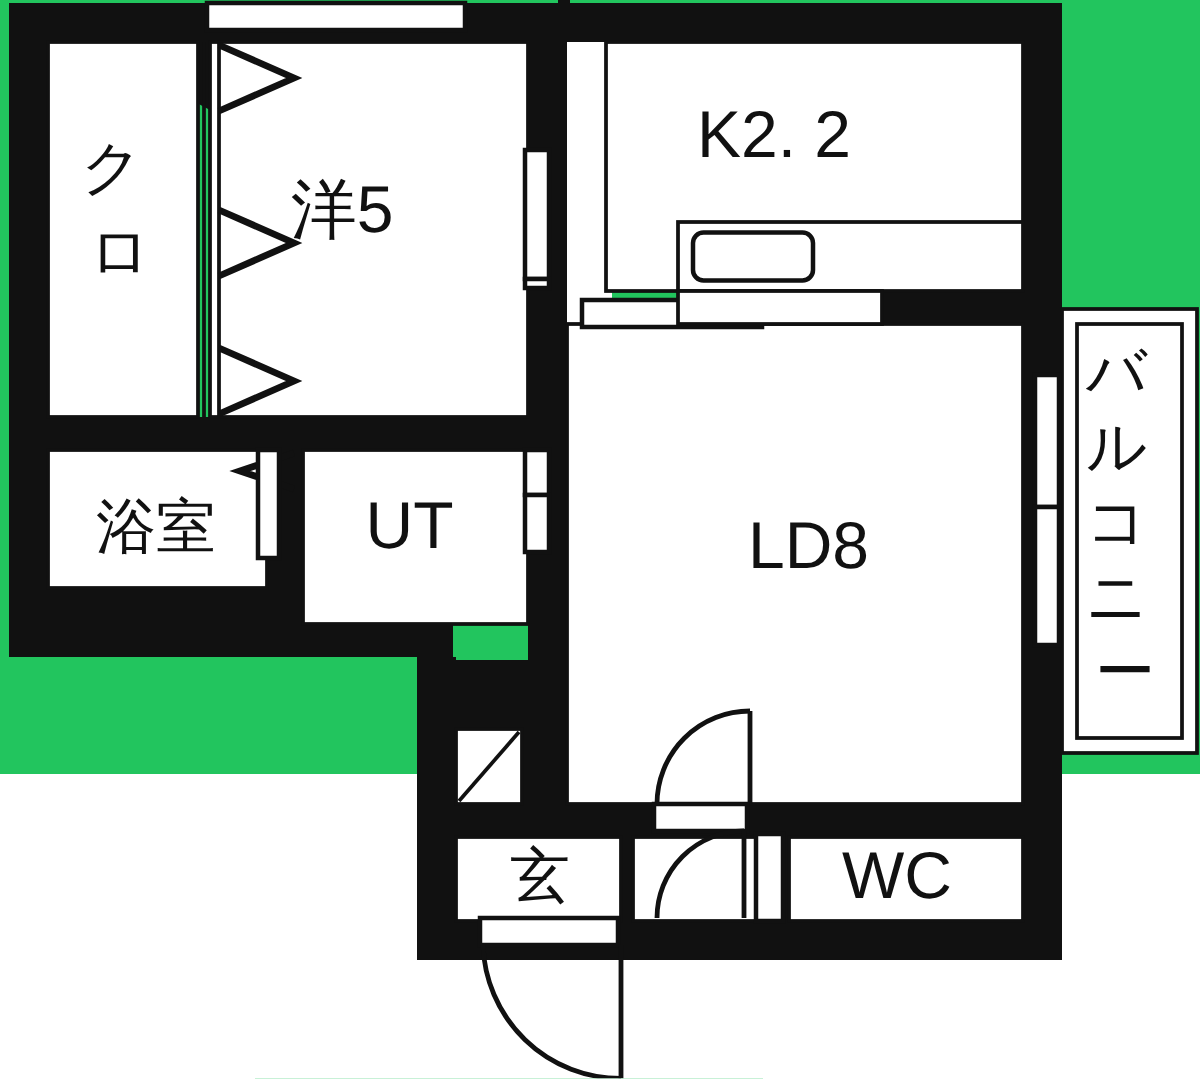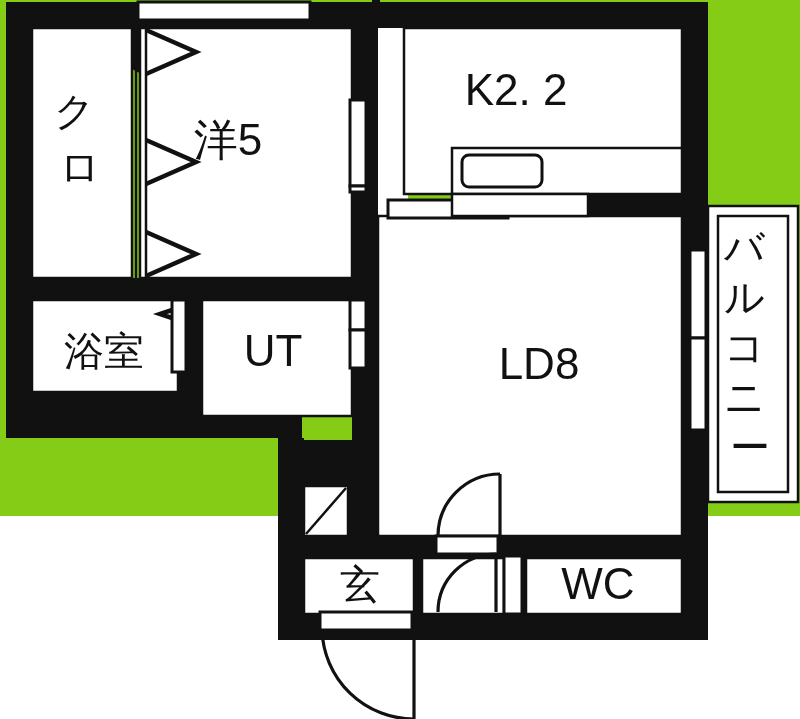--- a/index.html
+++ b/index.html
@@ -10,21 +10,21 @@
   body {
     width: 800px;
     height: 719px;
     overflow: hidden;
     font-family: "Liberation Sans", "DejaVu Sans", sans-serif;
   }
   #floorplan-root {
     position: relative;
     width: 800px;
     height: 516px;
-    background: #84cc16;
+    background: #22c55e;
   }
   svg#plan {
     display: block;
     width: 800px;
     height: 719px;
   }
   .wall      { fill: #111111; }
   .room-fill { fill: #ffffff; }
   .thin      { fill: none; stroke: #111111; stroke-width: 3; }
   .hairline  { fill: none; stroke: #111111; stroke-width: 2.5; }

